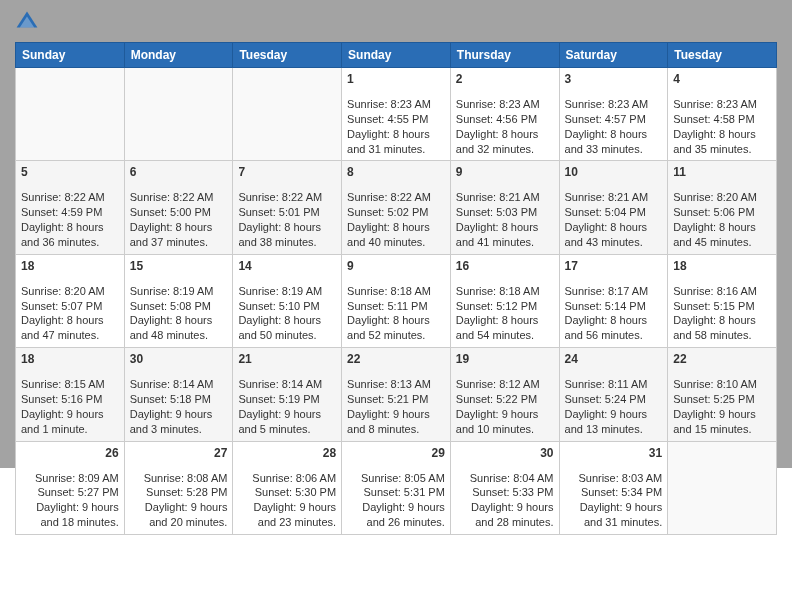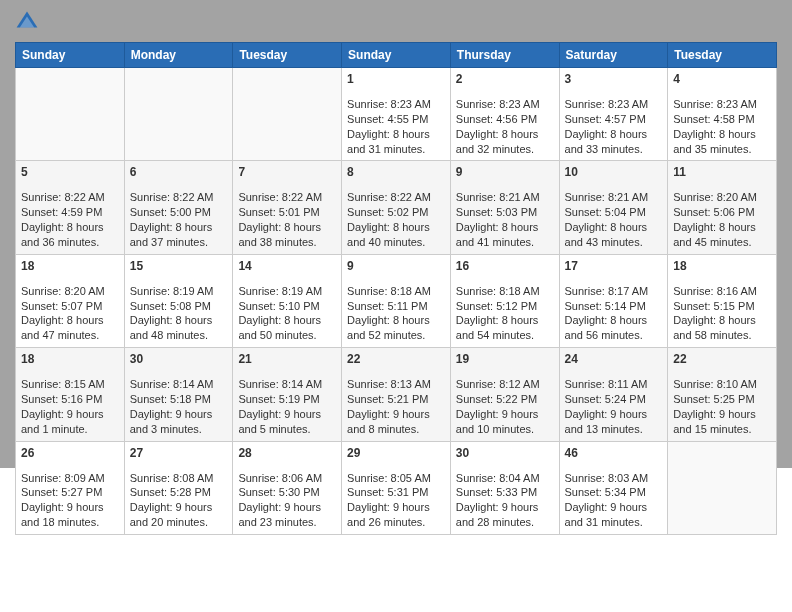--- a/index.html
+++ b/index.html
@@ -94,21 +94,21 @@
       background: #f5f5f5;
     }
     tr:nth-child(odd) td:not(.empty) {
       background: #fff;
     }
     
     .row-1 td { background: #fff; }
     .row-2 td { background: #f0f4fa; }
     .row-3 td { background: #fff; }
     .row-4 td { background: #f0f4fa; }
-    .row-5 td { background: #fff; }
+    .row-5 td { background: #fff; text-align: right; }
     .row-1 td.empty, .row-2 td.empty, .row-3 td.empty,
     .row-4 td.empty, .row-5 td.empty, .row-6 td.empty {
       background: #f9f9f9;
     }
   </style>
 </head>
 <body>
 
 <div class="page">
   <div class="header">
@@ -267,20 +267,20 @@
           </td>
           <td>
             <span class="day-num">29</span>
             <div class="day-info">Sunrise: 8:05 AM<br>Sunset: 5:31 PM<br>Daylight: 9 hours<br>and 26 minutes.</div>
           </td>
           <td>
             <span class="day-num">30</span>
             <div class="day-info">Sunrise: 8:04 AM<br>Sunset: 5:33 PM<br>Daylight: 9 hours<br>and 28 minutes.</div>
           </td>
           <td>
-            <span class="day-num">46</span>
+            <span class="day-num">31</span>
             <div class="day-info">Sunrise: 8:03 AM<br>Sunset: 5:34 PM<br>Daylight: 9 hours<br>and 31 minutes.</div>
           </td>
           <td class="empty"></td>
         </tr>
       </tbody>
   </table>
 </div>
 
 </body></html>

